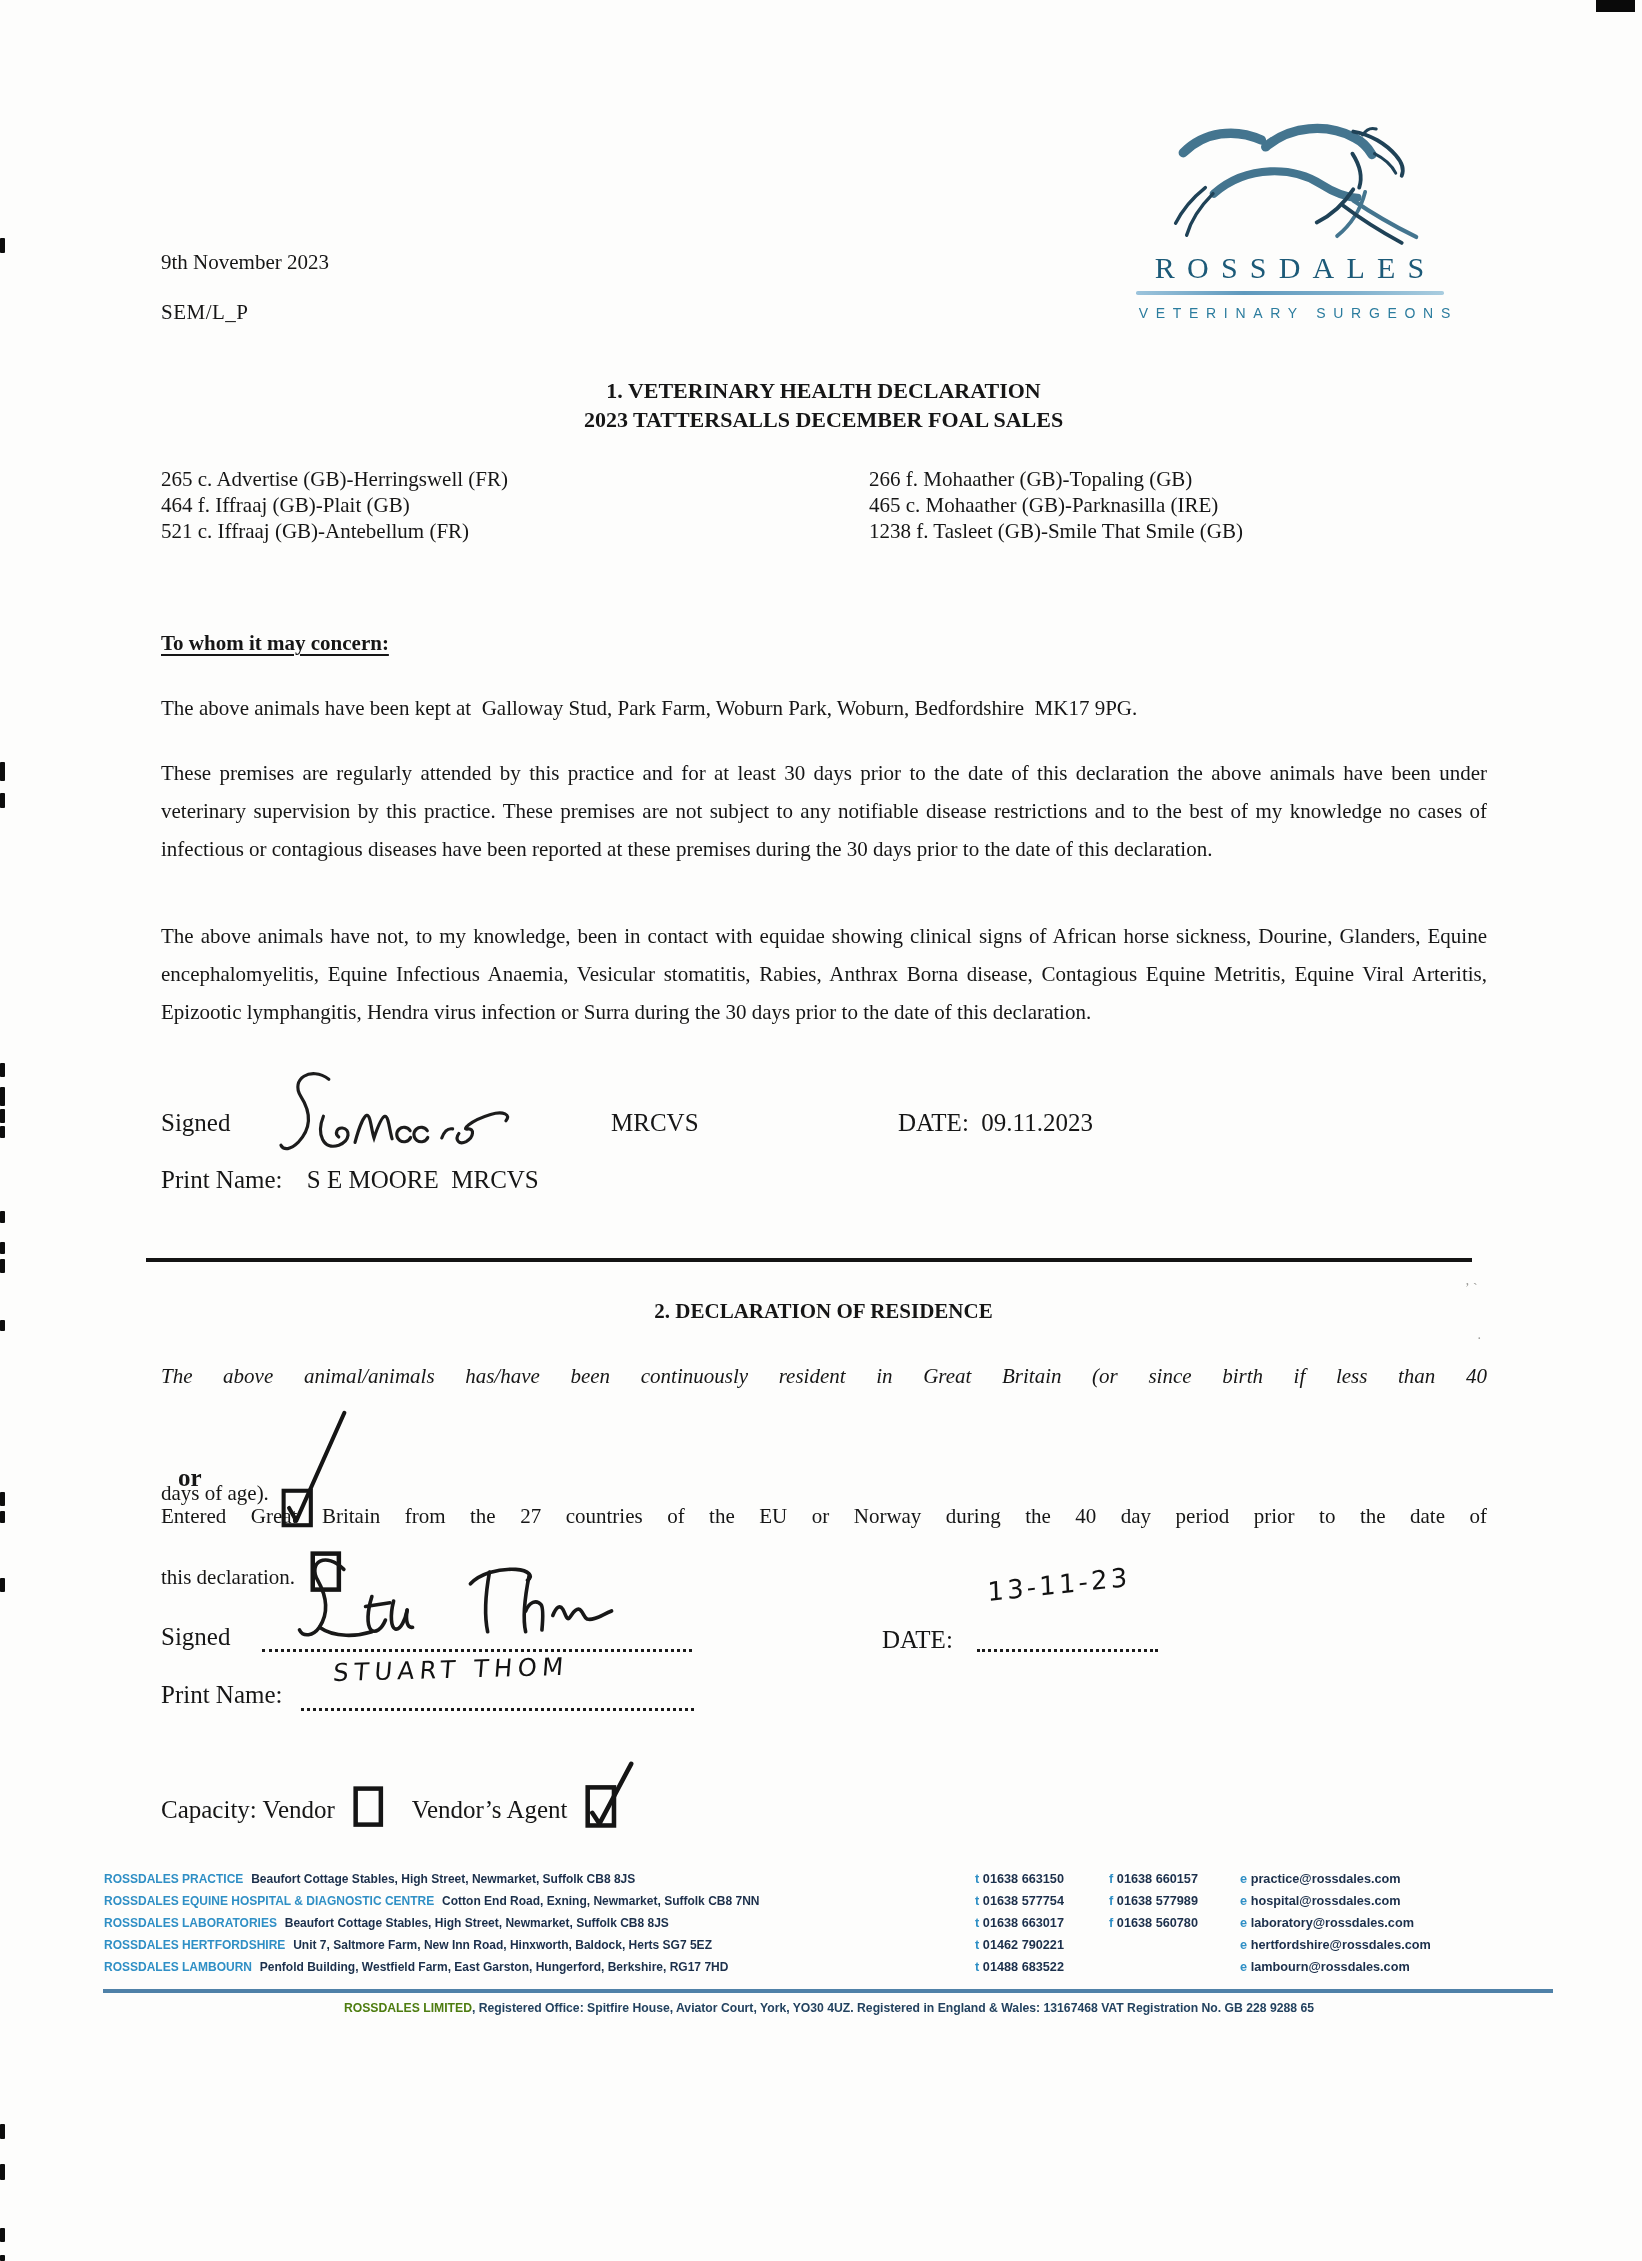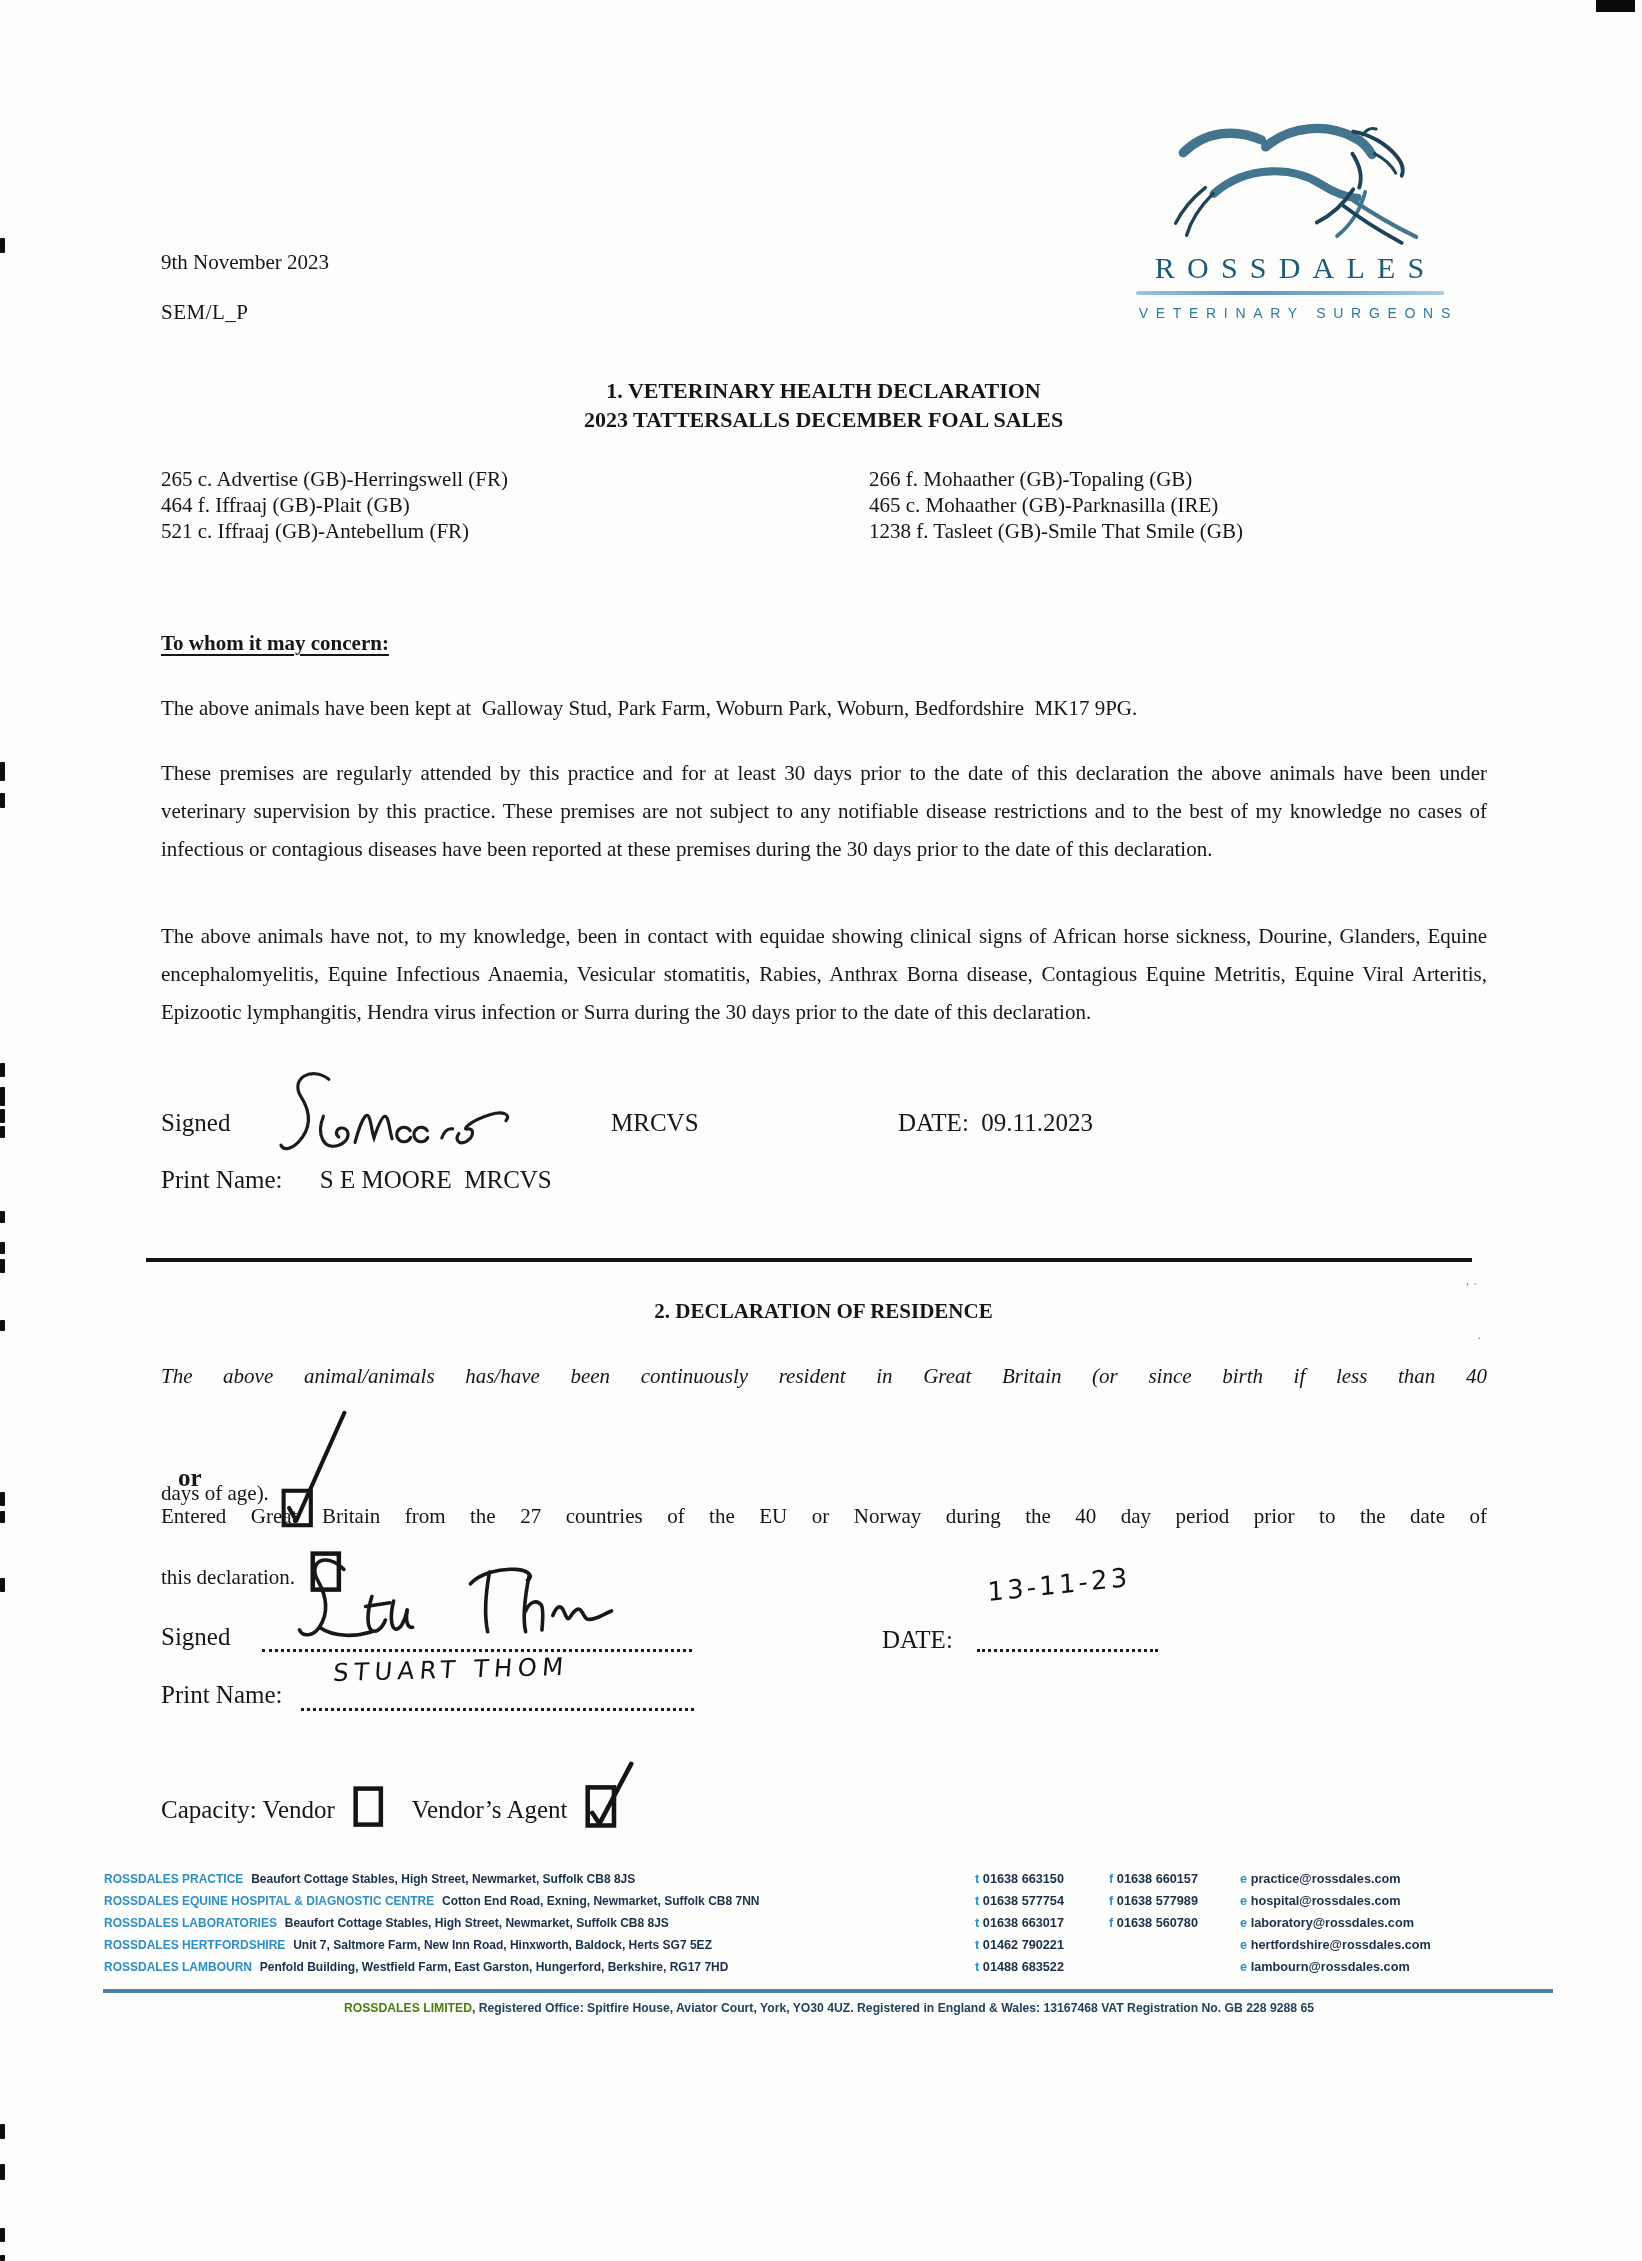--- a/index.html
+++ b/index.html
@@ -163,21 +163,21 @@
     <path d="M416,158 C406,172 416,184 432,176 C450,166 450,146 436,148 C420,152 440,130 486,116 C514,108 532,116 520,130"></path>
   </svg>
   <div class="abs label" style="left:161px;top:1109px;">Signed</div>
   <div class="abs label" style="left:611px;top:1109px;">MRCVS</div>
   <div class="abs label" style="left:898px;top:1109px;">
     <span>DATE:</span>&nbsp;
     <span>09.11.2023</span>
   </div>
   <div class="abs label" style="left:161px;top:1166px;">
     <span>Print Name:</span>
-    <span style="margin-left:31px;white-space:pre;">S E MOORE  MRCVS</span>
+    <span style="margin-left:18px;white-space:pre;">S E MOORE  MRCVS</span>
   </div>
 
   <div class="hr-black"></div>
 
   <div class="abs" style="left:161px;top:1299px;width:1325px;text-align:center;font-size:21px;font-weight:bold;">2. DECLARATION OF RESIDENCE</div>
 
   <div class="abs line-just" style="left:161px;top:1364px;font-style:italic;">The above animal/animals has/have been continuously resident in Great Britain (or since birth if less than 40</div>
   <div class="abs line-plain" style="left:161px;top:1410px;">
     <span>days of age).</span>
     <svg width="68" height="118" viewBox="0 -78 150 260" style="vertical-align:-28px;margin-left:6.3px;" fill="none">

